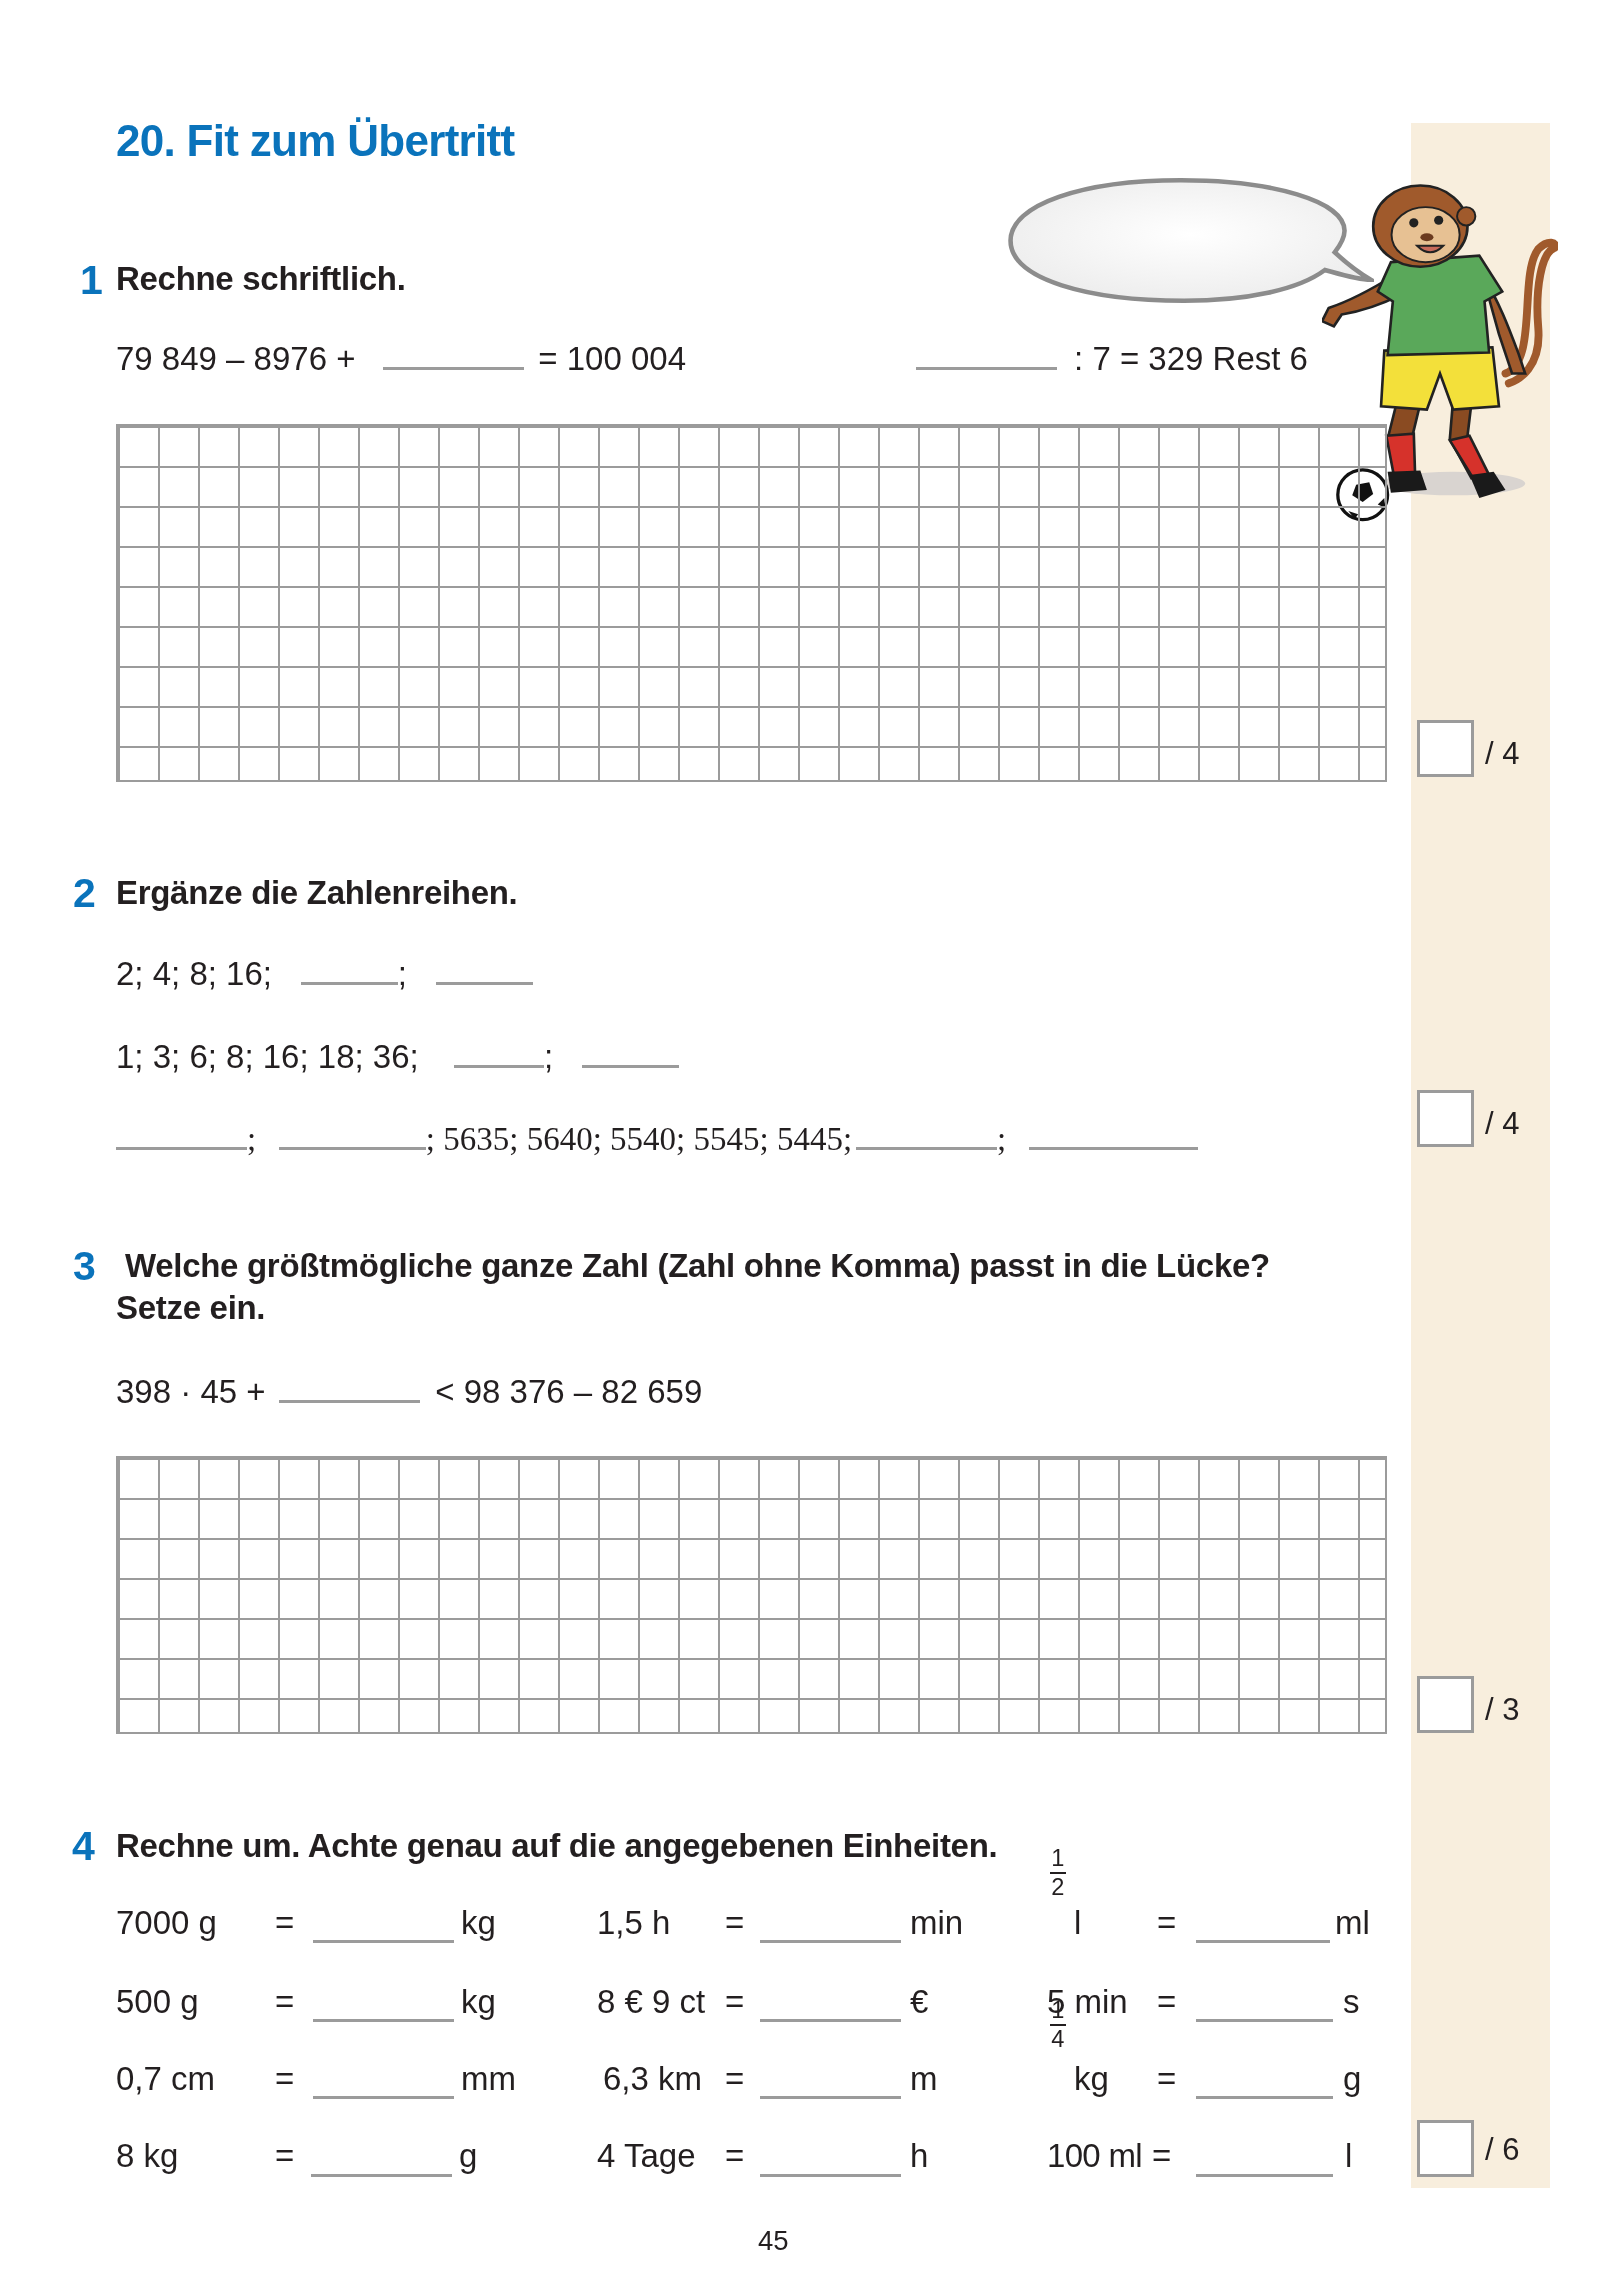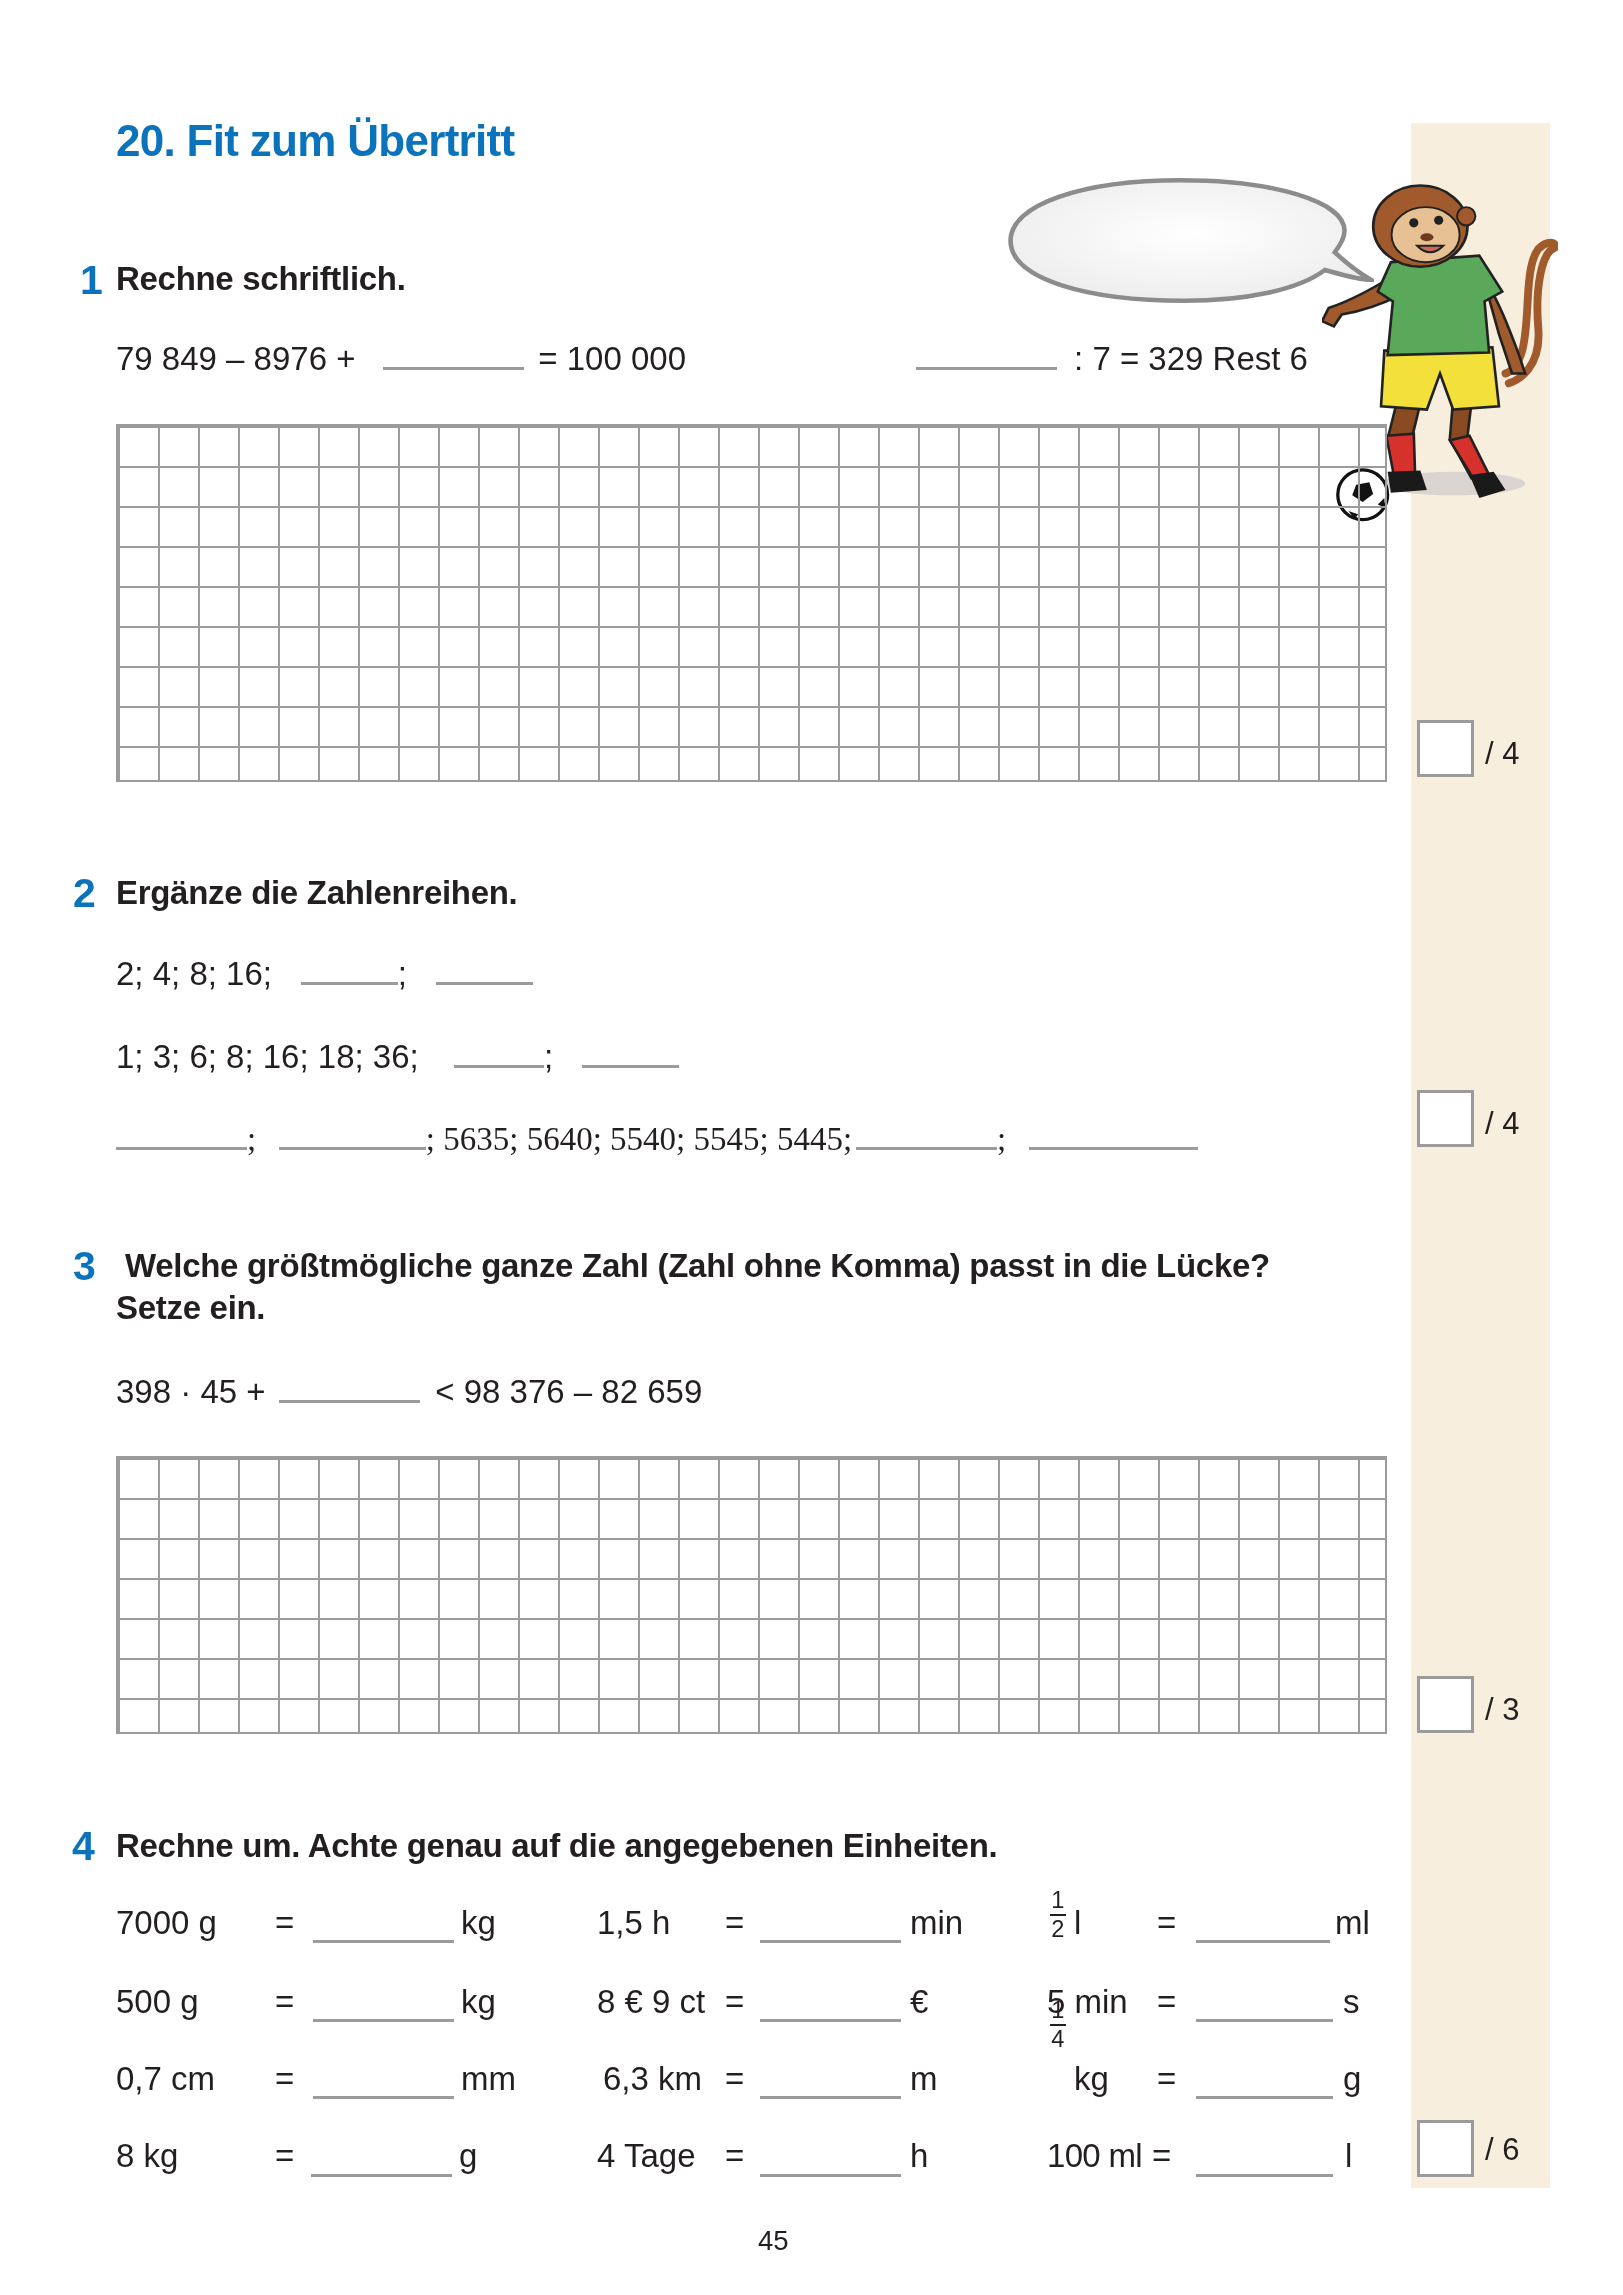--- a/index.html
+++ b/index.html
@@ -78,21 +78,21 @@
     <circle cx="220" cy="60" r="14" fill="#a05a2c" stroke="#222" stroke-width="3"></circle>
   </svg>
 </div>
 
 <div class="abs num" style="left:80px;top:257px;">1</div>
 <div class="abs heading" style="left:116px;top:260px;">Rechne schriftlich.</div>
 
 <div class="abs body" style="left:116px;top:340px;">
   <span>79 849 – 8976 +</span>
   <span class="blank" style="width:141px;margin:0 5.2px 0 18.3px;"></span>
-  <span>= 100 000</span>
+  <span>= 100 004</span>
 </div>
 <div class="abs body" style="left:916px;top:340px;">
   <span class="blank" style="width:141px;margin-right:7.9px;"></span>
   <span>: 7 = 329 Rest 6</span>
 </div>
 
 <div class="abs grid" style="left:116px;top:424px;width:1271px;height:358px;
             background-image:linear-gradient(to right,#9b9b9b 2px,transparent 2px),linear-gradient(to bottom,#9b9b9b 2px,transparent 2px);
             background-size:40px 100%, 100% 40px;"></div>
 
@@ -182,21 +182,21 @@
   <div class="abs blank" style="left:760px;top:2070px;width:141px;"></div>
   <div class="abs body" style="left:910px;top:2060px;">m</div>
 
   <div class="abs body" style="left:597px;top:2137px;">4 Tage</div>
   <div class="abs body" style="left:725px;top:2137px;">=</div>
   <div class="abs blank" style="left:760px;top:2148px;width:141px;"></div>
   <div class="abs body" style="left:910px;top:2137px;">h</div>
 </div>
 
 <div>
-  <div class="frac" style="left:1050px;top:1847px;width:15.7px;margin-top:42px;">
+  <div class="frac" style="left:1050px;top:1847px;width:15.7px;">
     <span>1</span>
     <span class="bar"></span>
     <span>2</span>
   </div>
   <div class="abs body" style="left:1074px;top:1904px;">l</div>
   <div class="abs body" style="left:1157px;top:1904px;">=</div>
   <div class="abs blank" style="left:1196px;top:1914px;width:134px;"></div>
   <div class="abs body" style="left:1335px;top:1904px;">ml</div>
 
   <div class="abs body" style="left:1047px;top:1983px;">5 min</div>

